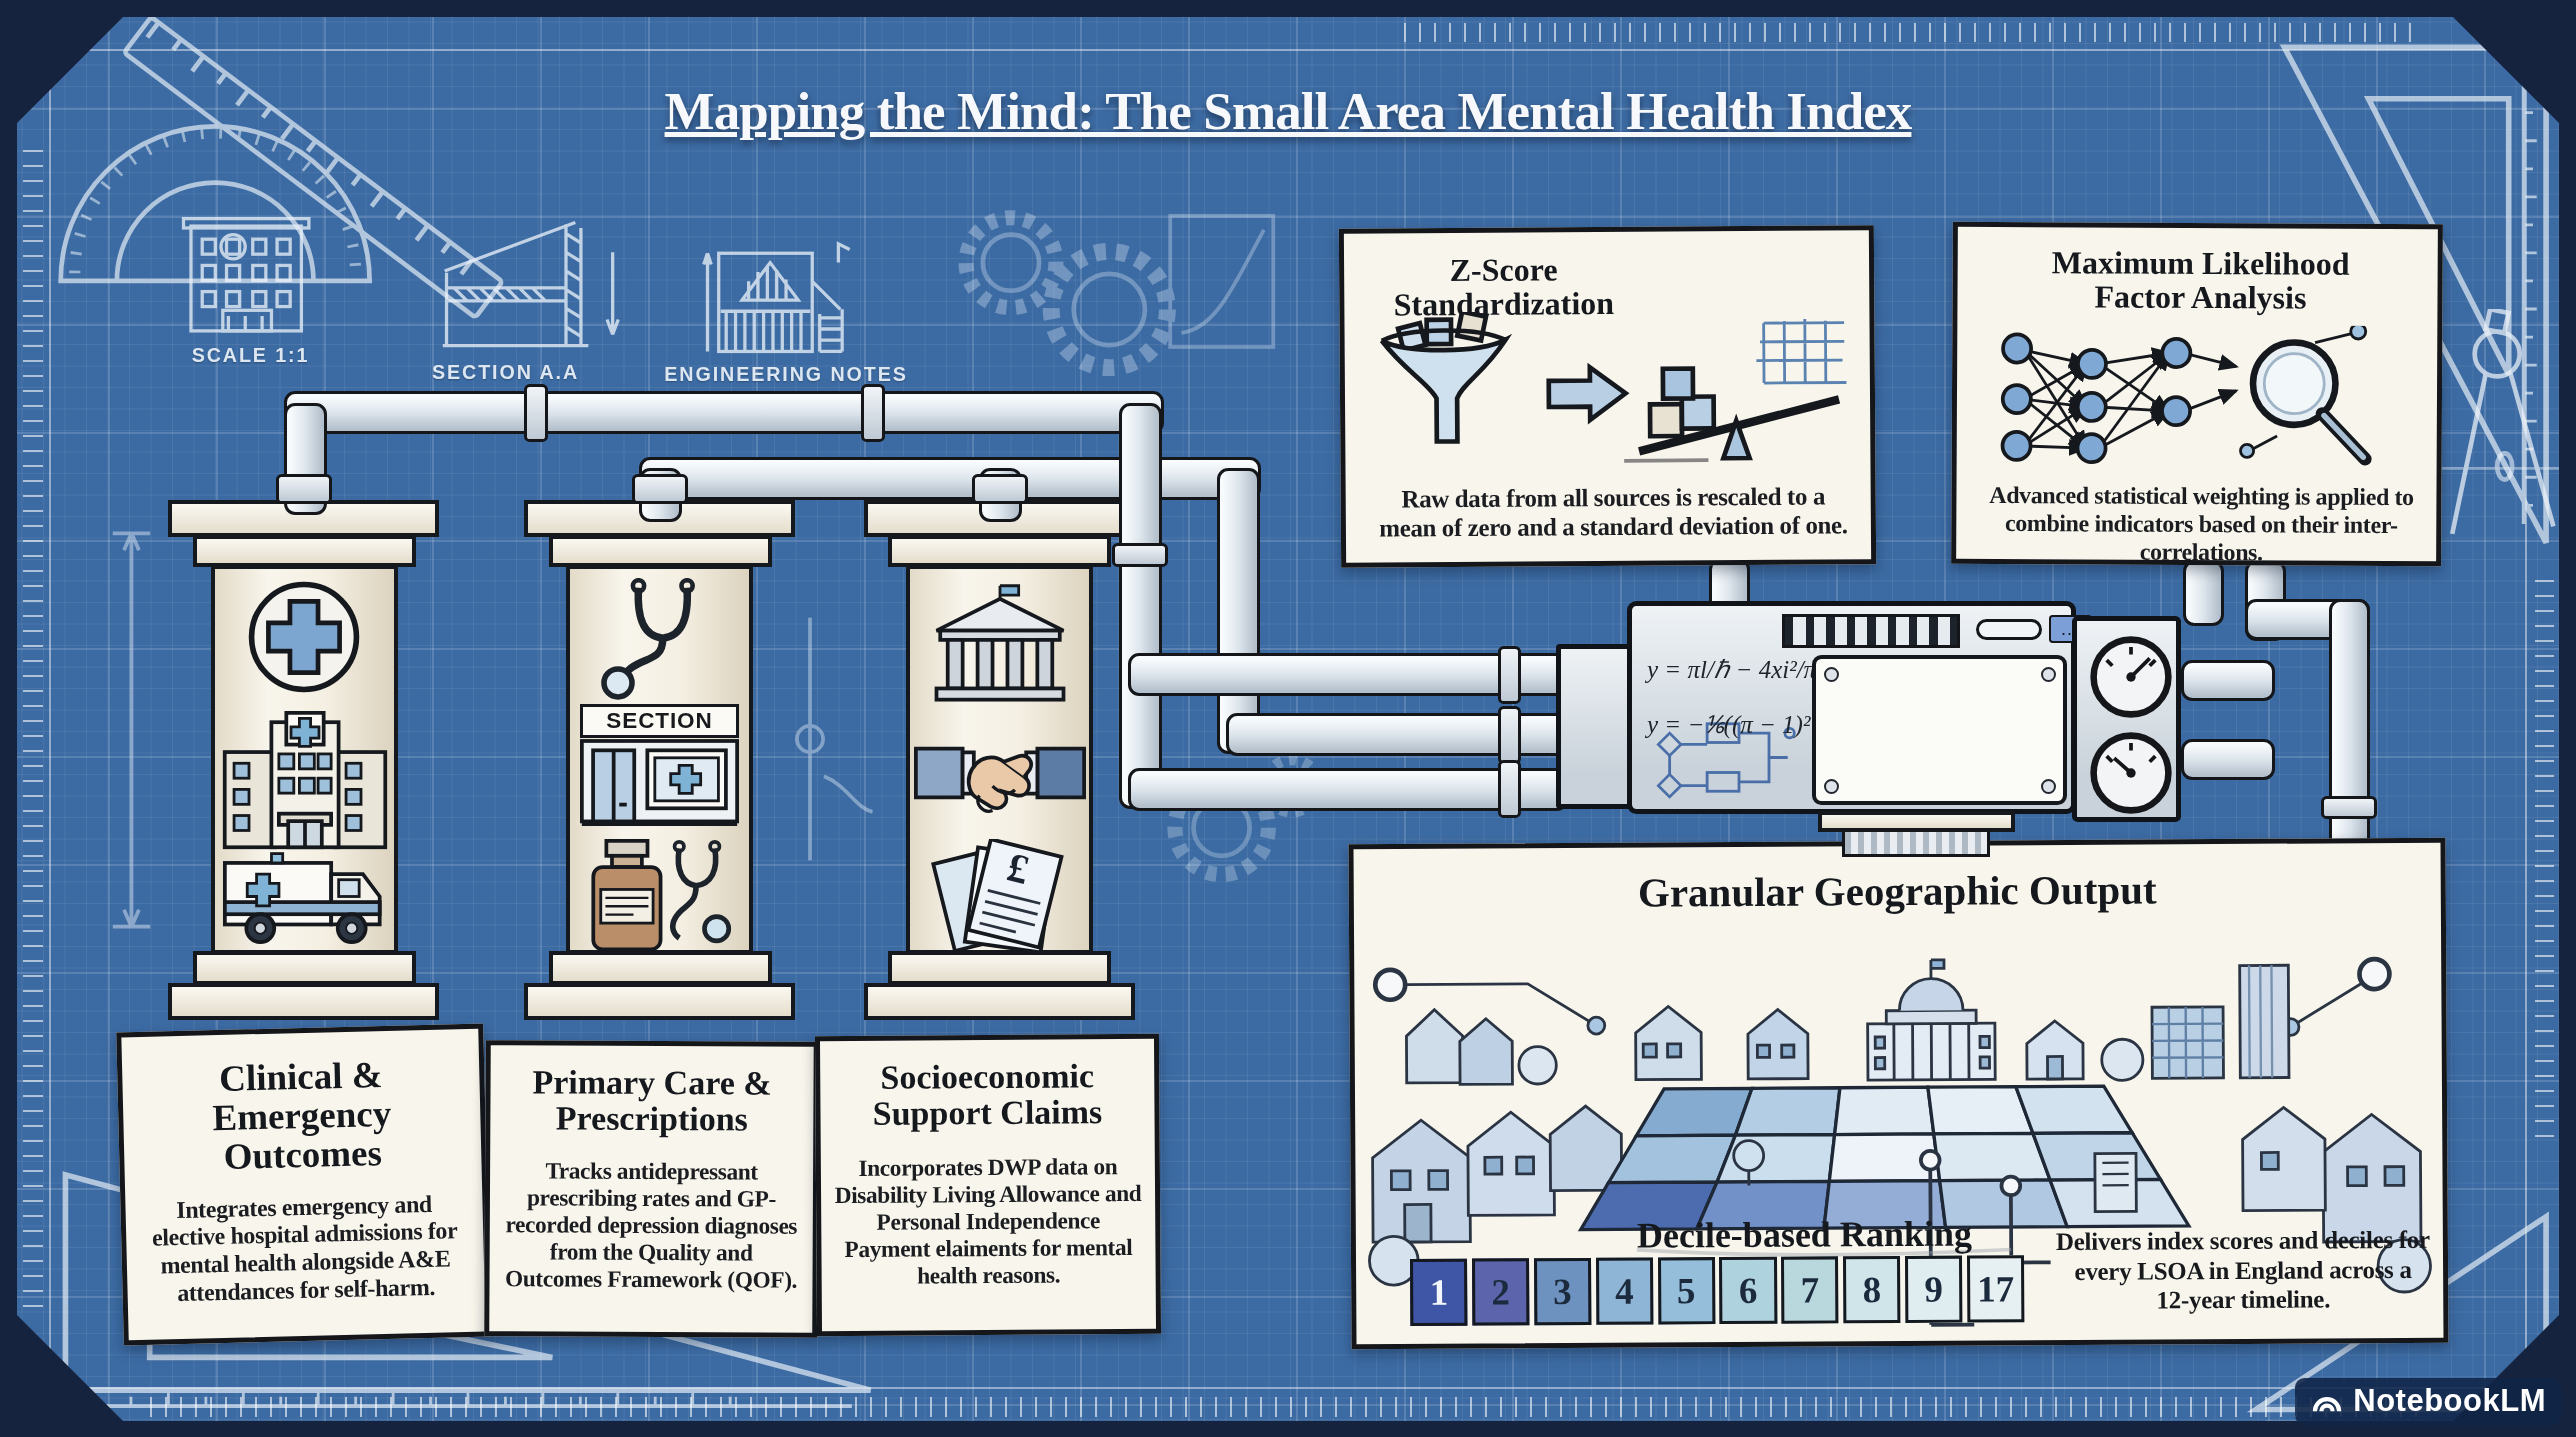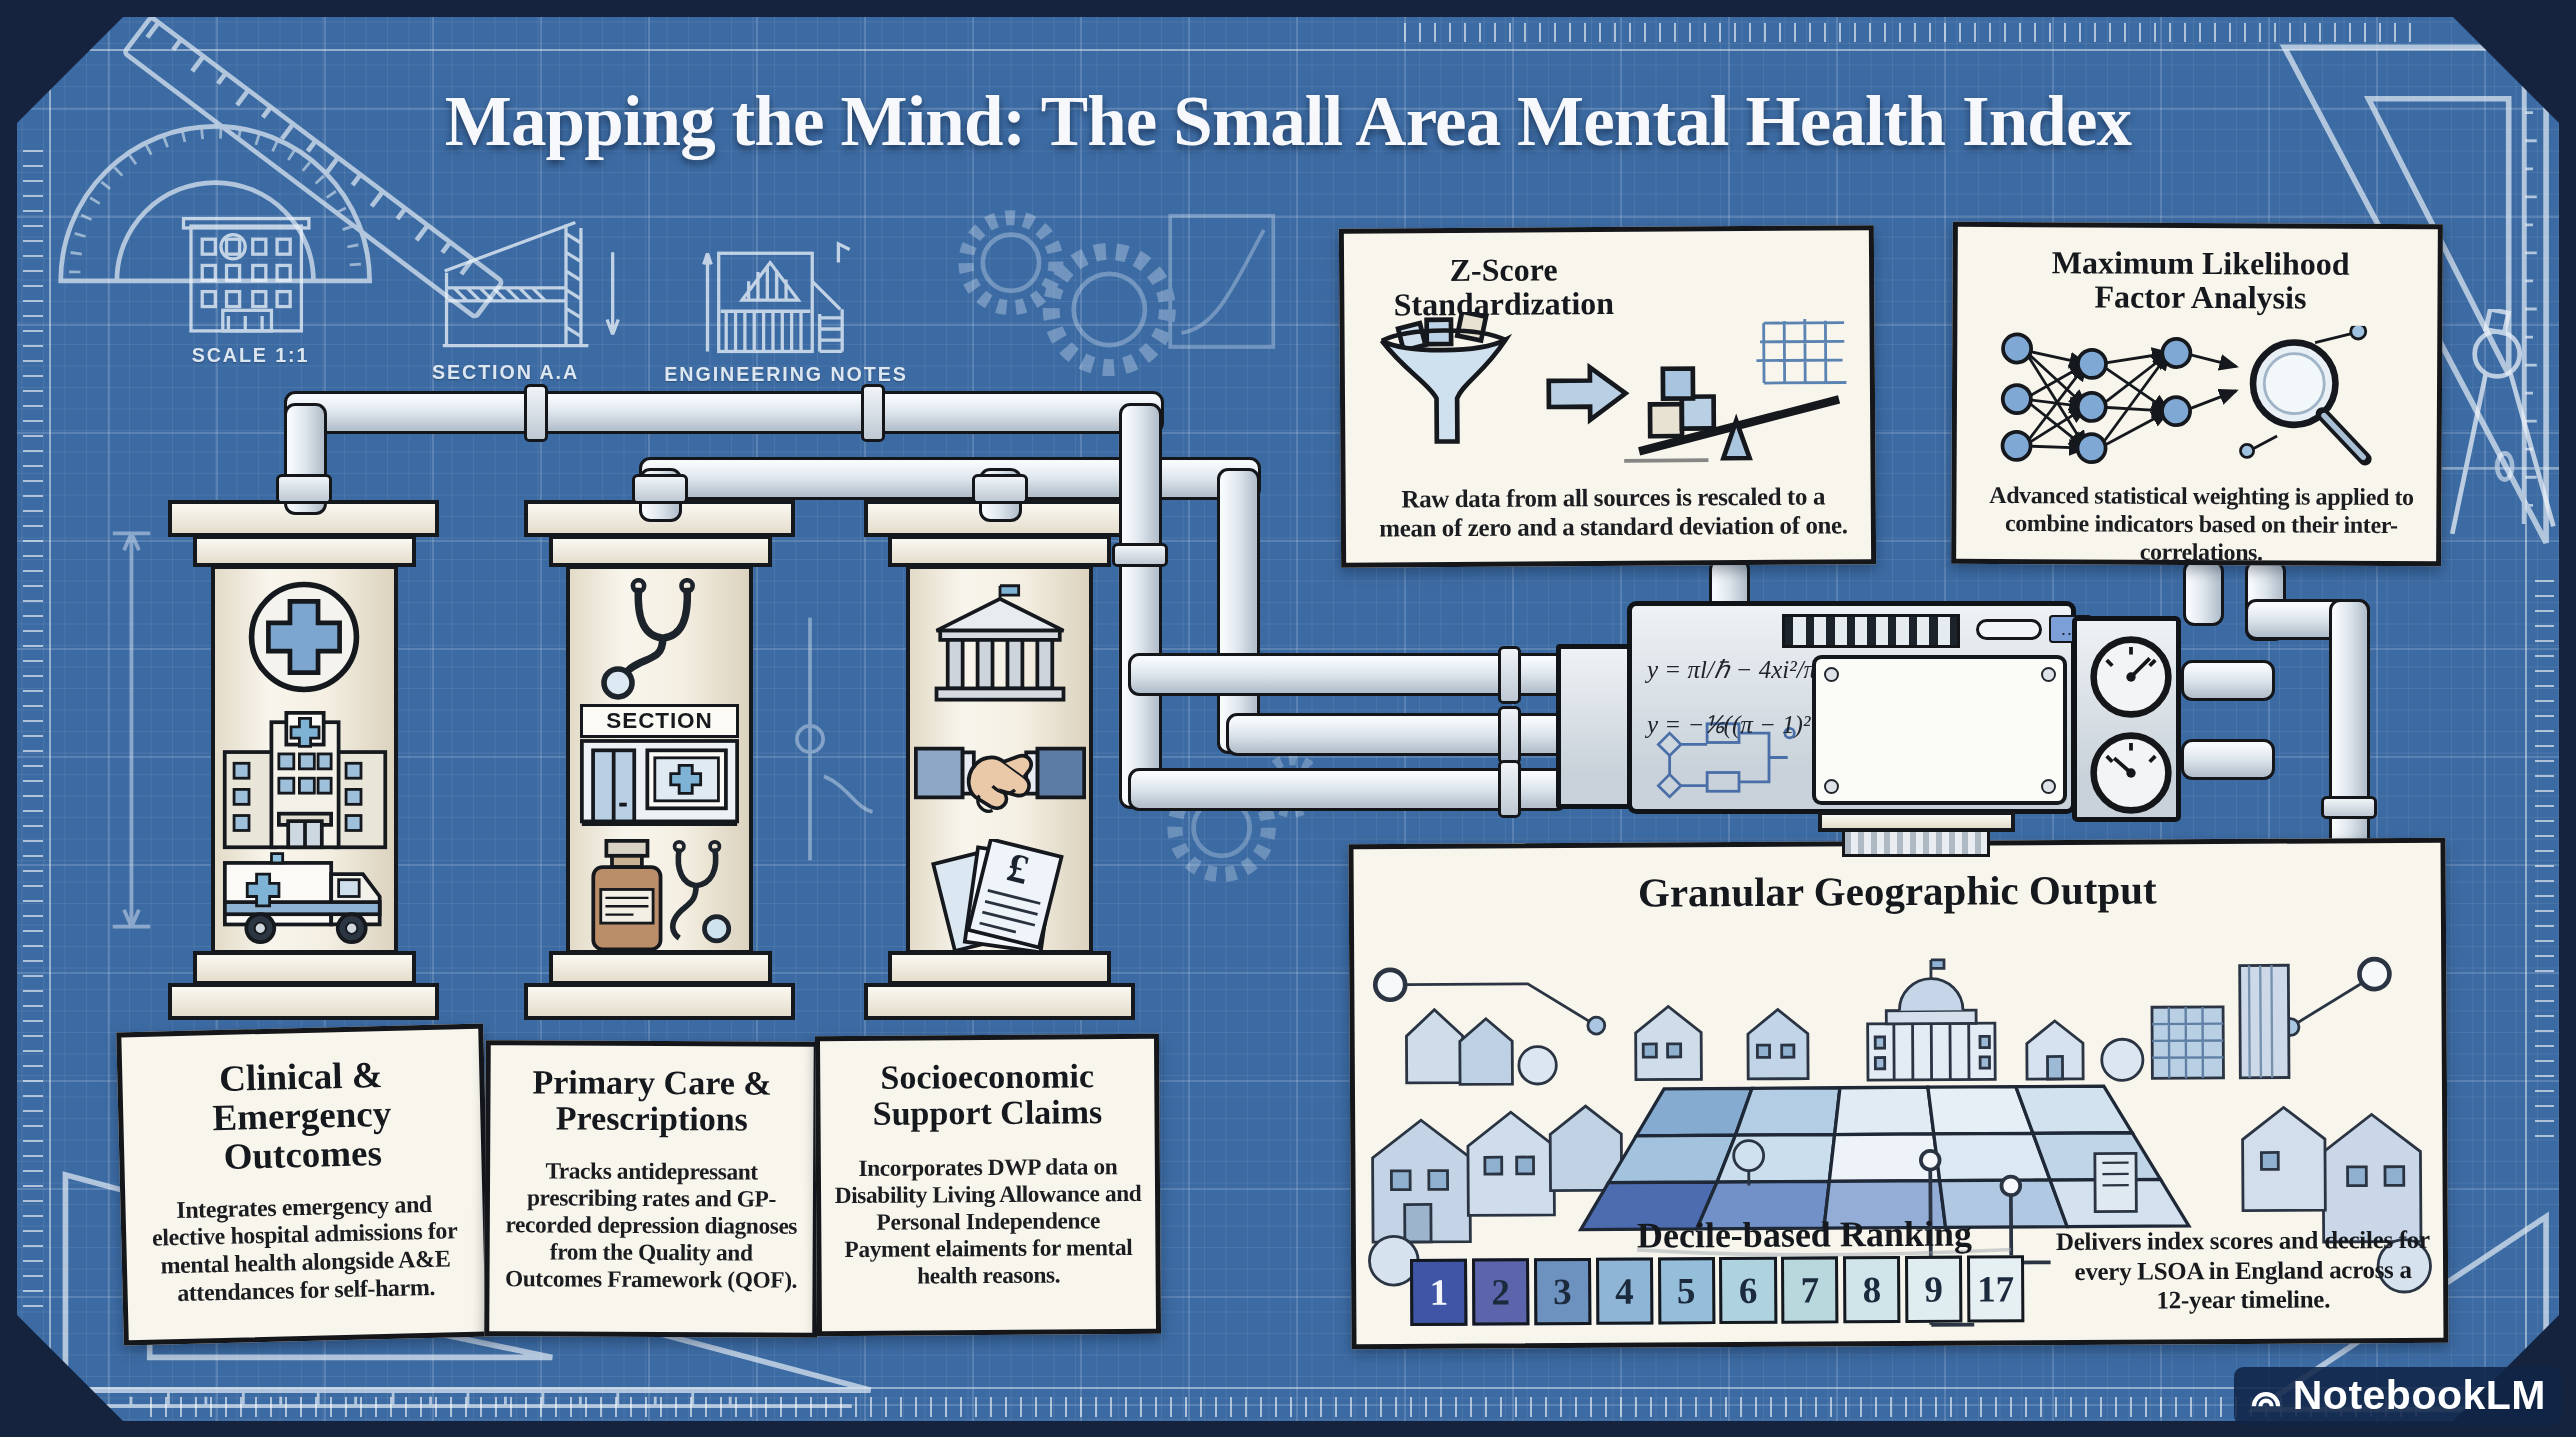--- a/index.html
+++ b/index.html
@@ -14,22 +14,22 @@
     font-family:"Liberation Serif",serif;}
   .abs{position:absolute;box-sizing:border-box;}
   
   .frame{left:0;top:0;right:0;bottom:0;border:17px solid #15233e;z-index:40;pointer-events:none;}
   .wedge{width:0;height:0;z-index:41;}
   .frameline{left:49px;top:49px;right:49px;bottom:49px;border:2.8px solid rgba(255,255,255,.45);z-index:2;}
   .ruler{z-index:42;opacity:.65;}
   .ruler.v{background:repeating-linear-gradient(to bottom, rgba(255,255,255,.9) 0 1.9px, transparent 1.9px 15px);}
   .ruler.h{background:repeating-linear-gradient(to right, rgba(255,255,255,.9) 0 1.9px, transparent 1.9px 15px);}
   
-  .title{left:352px;top:81px;width:1872px;text-align:center;color:#f6f8fb;font-size:71px;font-weight:bold;
-    letter-spacing:-0.9px;text-shadow:0 3.7px 7.5px rgba(10,20,40,.55);z-index:6;}
+  .title{left:352px;top:81px;width:1872px;text-align:center;color:#f6f8fb;font-size:53px;font-weight:bold;
+    letter-spacing:-0.9px;text-shadow:0 3.7px 7.5px rgba(10,20,40,.55);z-index:6;text-decoration:underline;}
   .sketchlabel{color:#e6eef7;font-family:"Liberation Sans",sans-serif;font-weight:bold;font-size:19.7px;
     letter-spacing:1.9px;text-align:center;opacity:.95;z-index:3;text-shadow:0 0.9px 1.9px rgba(0,0,0,.3);}
   
   .wbox{background:#f8f5ec;border:5.6px solid #14161a;box-shadow:0 5.6px 13px rgba(10,20,40,.35);z-index:7;}
   .wbox h3{margin:0;text-align:center;font-size:34px;line-height:1.06;color:#15181d;}
   .wbox p{margin:0;text-align:center;font-weight:bold;font-size:23.4px;line-height:1.16;color:#1b1d21;letter-spacing:-0.4px;}
   
   .slab{background:linear-gradient(180deg,#faf8f1,#e4ddcc);border:4.7px solid #15181d;z-index:5;}
   .pbody{background:linear-gradient(90deg,#e3dbc8,#f8f5ec 30%,#f4efe2 62%,#dcd3bf);border:4.7px solid #15181d;z-index:5;}
   
@@ -48,21 +48,21 @@
     color:#17202c;font-size:19px;letter-spacing:1.9px;text-align:center;line-height:24px;font-family:"Liberation Sans",sans-serif;}
   .pill{background:#f2f5f8;border:3.7px solid #14161a;border-radius:13px;z-index:9;}
   
   .decile-strip{display:flex;gap:4.7px;z-index:12;}
   .decile-cell{flex:1;border:3.7px solid #14181f;display:flex;align-items:center;justify-content:center;
     font-weight:bold;font-size:37px;}
   .note{font-weight:bold;font-size:25px;line-height:1.18;text-align:center;color:#17191d;letter-spacing:-0.3px;z-index:12;}
   .decile-label{font-weight:bold;font-size:36px;color:#15181d;z-index:12;white-space:nowrap;}
   .watermark{background:rgba(16,36,72,.88);border-radius:9.4px;display:flex;align-items:center;gap:9.4px;
     padding:5.6px 15px;z-index:45;}
-  .watermark span{color:#fff;font-family:"Liberation Sans",sans-serif;font-weight:bold;font-size:41px;letter-spacing:0.5px;}
+  .watermark span{color:#fff;font-family:"Liberation Sans",sans-serif;font-weight:bold;font-size:31px;letter-spacing:0.5px;}
   svg{display:block;}
   .sk{z-index:3;opacity:.85;}
 </style>
 </head>
 <body>
 
 <div id="canvas">
 
   <div class="abs frameline"></div>
 

